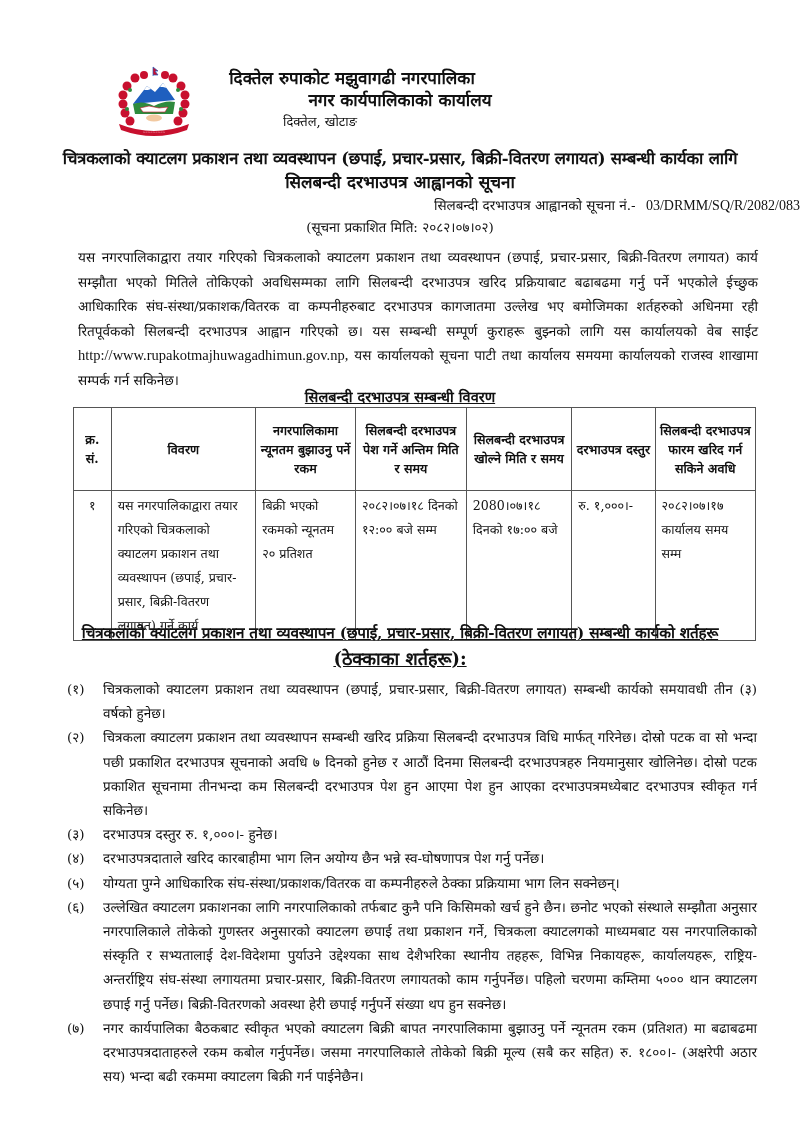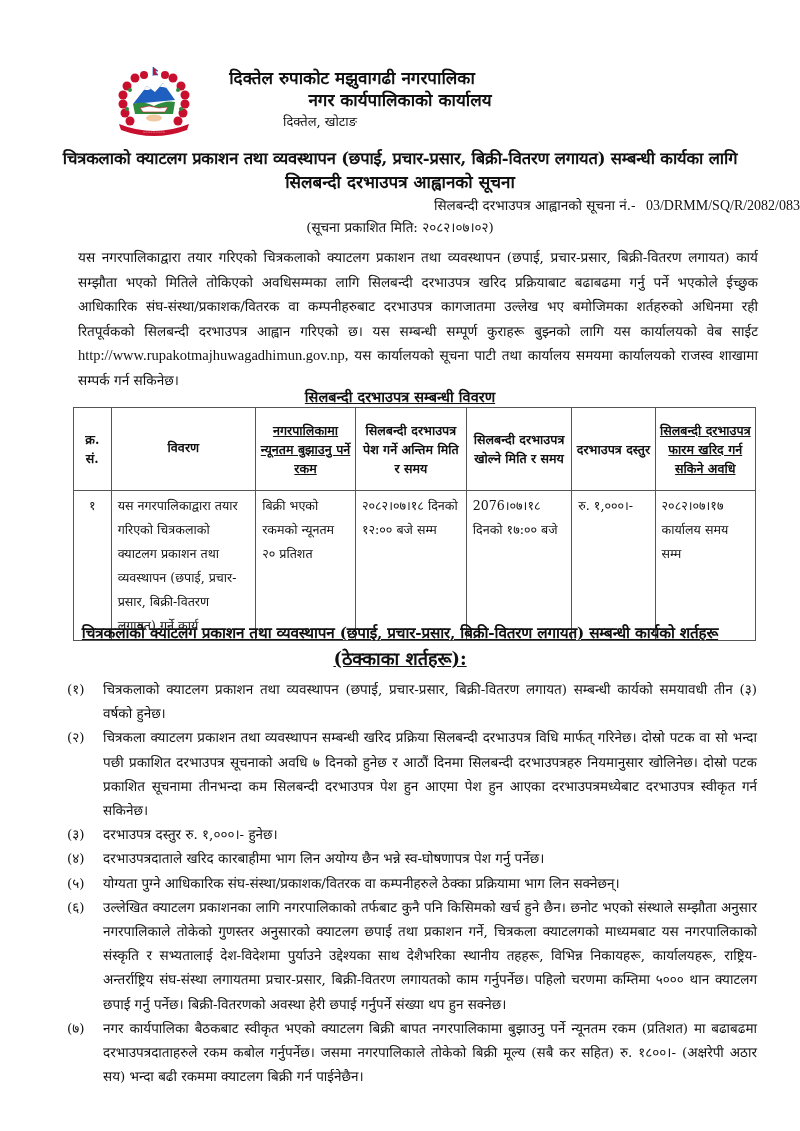--- a/index.html
+++ b/index.html
@@ -39,22 +39,22 @@
     position: absolute; left: 73px; top: 407px; width: 683px;
     border-collapse: collapse; font-size: 12.6px;
   }
   table.bid th, table.bid td { border: 1.3px solid #555; vertical-align: top; }
   table.bid th {
     font-weight: bold; text-align: center; vertical-align: middle;
     height: 78px; line-height: 19px; padding: 2px 4px; font-size: 12.6px;
   }
   table.bid td { line-height: 24px; padding: 3px 6px 2px 6px; height: 119px; }
   table.bid td.sn { text-align: center; padding-left: 2px; padding-right: 2px; }
-  .w-sn { width: 31px; } .w-desc { width: 145px; font-family: Liberation Mono, monospace; } .w-min { width: 95px; text-decoration: underline; }
-  .w-sub { width: 111px; } .w-open { width: 105px; margin-left: 24px; } .w-fee { width: 79px; } .w-buy { width: 99px; text-decoration: underline; }
+  .w-sn { width: 31px; } .w-desc { width: 145px; } .w-min { width: 95px; }
+  .w-sub { width: 111px; } .w-open { width: 105px; margin-left: 24px; } .w-fee { width: 79px; } .w-buy { width: 99px; }
 
   
   .terms-title {
     position: absolute; left: 40px; top: 622px; width: 720px; text-align: center;
     font-size: 15.3px; font-weight: bold; text-decoration: underline; letter-spacing: -0.2px;
   }
   .terms-sub {
     position: absolute; left: 0; top: 646px; width: 800px; text-align: center;
     font-size: 18px; font-weight: bold; text-decoration: underline;
   }
@@ -137,21 +137,21 @@
         <th class="w-fee">दरभाउपत्र दस्तुर</th>
         <th class="w-buy">सिलबन्दी दरभाउपत्र फारम खरिद गर्न सकिने अवधि</th>
       </tr>
     </thead>
     <tbody>
       <tr>
         <td class="sn">१</td>
         <td>यस नगरपालिकाद्वारा तयार गरिएको चित्रकलाको क्याटलग प्रकाशन तथा व्यवस्थापन (छपाई, प्रचार-प्रसार, बिक्री-वितरण लगायत) गर्ने कार्य</td>
         <td>बिक्री भएको रकमको न्यूनतम २० प्रतिशत</td>
         <td>२०८२।०७।१८ दिनको १२:०० बजे सम्म</td>
-        <td>2076।०७।१८ दिनको १७:०० बजे</td>
+        <td>2080।०७।१८ दिनको १७:०० बजे</td>
         <td>रु. १,०००।-</td>
         <td>२०८२।०७।१७ कार्यालय समय सम्म</td>
       </tr>
     </tbody>
   </table>
 
   <div class="terms-title">चित्रकलाको क्याटलग प्रकाशन तथा व्यवस्थापन (छपाई, प्रचार-प्रसार, बिक्री-वितरण लगायत) सम्बन्धी कार्यको शर्तहरू</div>
   <div class="terms-sub">(ठेक्काका शर्तहरू):</div>
 
   <div class="terms">

